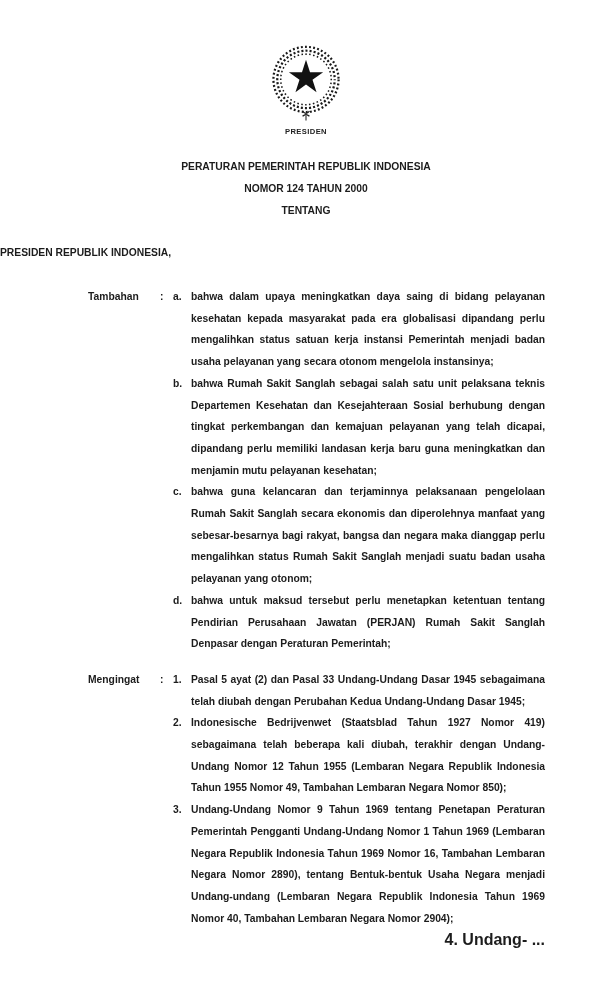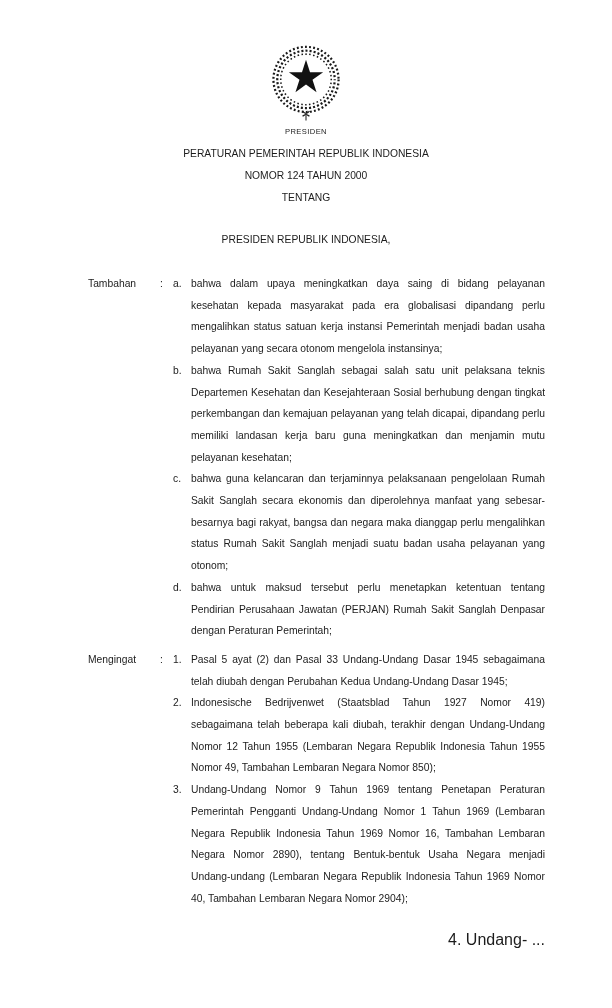--- a/index.html
+++ b/index.html
@@ -3,37 +3,37 @@
 <meta charset="utf-8">
 <style>
   html, body { margin: 0; padding: 0; }
   body {
     width: 612px; height: 1008px;
     background: #ffffff;
     font-family: "Liberation Sans", sans-serif;
     color: #1c1c1c;
     overflow: hidden;
   }
-  .page { position: relative; width: 612px; height: 1008px; background: #fff; }
+  .page { position: relative; width: 612px; height: 1008px; background: #fff; font-weight: bold; }
 
   
   .seal { text-align: center; padding-top: 40px; }
   .seal svg { display: block; margin: 0 auto 3px auto; }
   .seal-line { font-size: 7.6px; line-height: 10px; letter-spacing: 0.4px; color: #222; }
 
   
-  .title-block { margin-top: 6px; text-align: center; font-size: 10.3px; line-height: 22px; }
+  .title-block { margin-top: 19px; text-align: center; font-size: 10.3px; line-height: 22px; }
   .title-line { white-space: nowrap; }
 
-  .salutation { margin-top: 20px; text-align: center; font-size: 10.3px; line-height: 22px; }
+  .salutation { margin-top: 20px; text-align: left; font-size: 10.3px; line-height: 22px; }
 
   
   .sections { margin-top: 22px; }
   .section { display: flex; margin: 0 67px 0 88px; font-size: 10.3px; line-height: 21.7px; }
-  .section + .section { margin-top: 7px; }
+  .section + .section { margin-top: 14px; }
   .sec-label { width: 72px; flex-shrink: 0; }
   .sec-colon { width: 13px; flex-shrink: 0; }
   .sec-items { flex: 1; }
   .item { display: flex; }
   .item-marker { width: 18px; flex-shrink: 0; }
   .item-text { flex: 1; text-align: justify; }
 
   
   .catchword {
     position: absolute;

